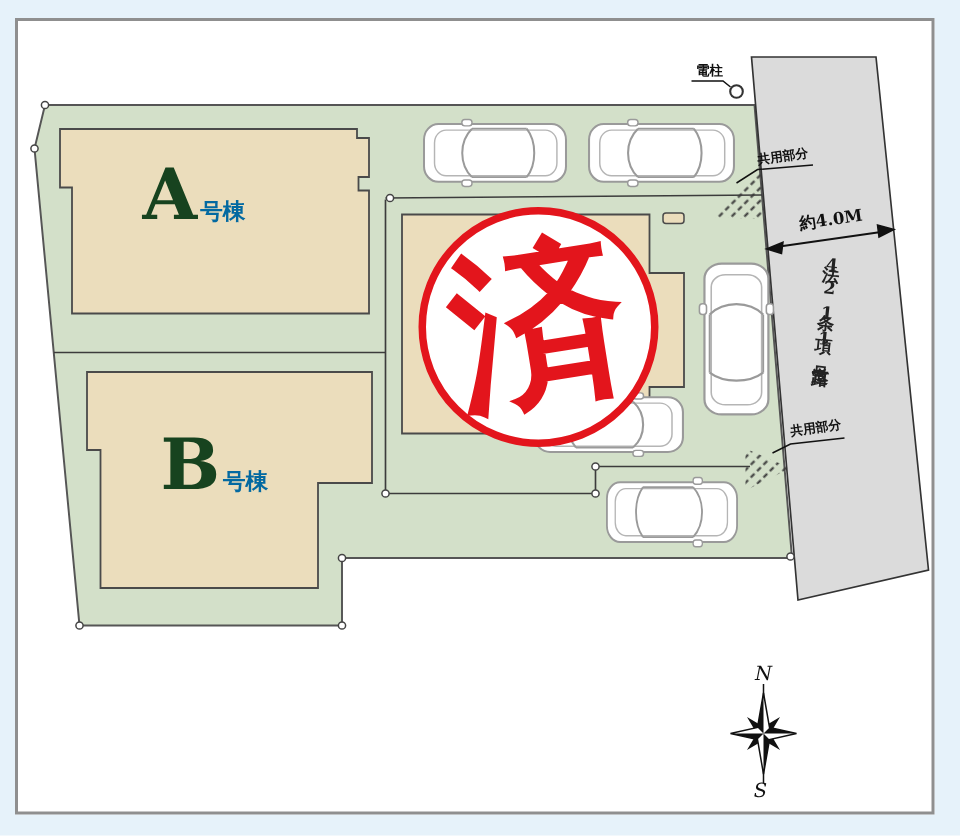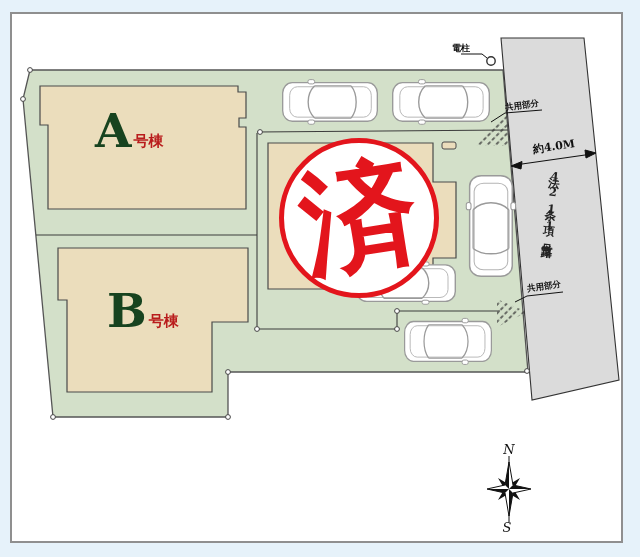--- a/index.html
+++ b/index.html
@@ -11,21 +11,21 @@
   }
   .stage{position:absolute;left:0;top:0;width:640px;height:557px;}
   .page{
     position:absolute;left:10px;top:12px;width:613px;height:531px;
     background:#ffffff;border:2px solid #8f8f8f;box-sizing:border-box;
   }
   svg.plan{position:absolute;left:0;top:0;width:640px;height:557px;}
   .lbl{position:absolute;color:#1a1a1a;white-space:nowrap;line-height:1;}
   .bldg-label{display:flex;align-items:flex-end;font-family:"DejaVu Serif","Liberation Serif",serif;}
   .bldg-letter{font-size:47px;color:#17431f;font-weight:bold;line-height:0.9;}
-  .bldg-suffix{font-size:15px;color:#b91c1c;margin-left:2px;margin-bottom:3px;font-weight:bold;}
+  .bldg-suffix{font-size:15px;color:#0369a1;margin-left:2px;margin-bottom:3px;font-weight:bold;}
   .small-bold{font-size:9px;font-weight:bold;color:#111;}
   .rot-m6{transform:rotate(-8deg);}
   .road-width-label{font-size:11px;font-weight:bold;color:#111;text-align:center;width:60px;
     font-family:"DejaVu Serif","Liberation Serif",serif;}
   .road-name{
     writing-mode:vertical-rl;text-orientation:upright;
     font-family:"DejaVu Serif","Liberation Serif",serif;
     font-size:11.5px;font-weight:bold;color:#222;letter-spacing:1.5px;
     transform:rotate(6deg);transform-origin:top center;
   }
@@ -132,21 +132,21 @@
   </div>
   <div class="lbl bldg-label" style="left:107px;top:290px;">
     <span class="bldg-letter">B</span>
     <span class="bldg-suffix">号棟</span>
   </div>
 
   <div class="stamp">
     <span class="stamp-char">済</span>
   </div>
 
-  <div class="lbl small-bold" style="left:452px;top:44px;">電柱</div>
+  <div class="lbl small-bold" style="left:464px;top:44px;">電柱</div>
   <div class="lbl small-bold rot-m6" style="left:505px;top:101px;font-size:8.5px;">共用部分</div>
   <div class="lbl small-bold rot-m6" style="left:527px;top:282px;font-size:8.5px;">共用部分</div>
 
   <div class="lbl road-width-label rot-m6" style="left:524px;top:141px;">約4.0M</div>
   <div class="lbl road-name" style="left:549px;top:168px;height:125px;">法42条1項1号道路</div>
 
   <div class="lbl compass-letter" style="left:499px;top:443px;">N</div>
   <div class="lbl compass-letter" style="left:497px;top:521px;">S</div>
 </div>
 

